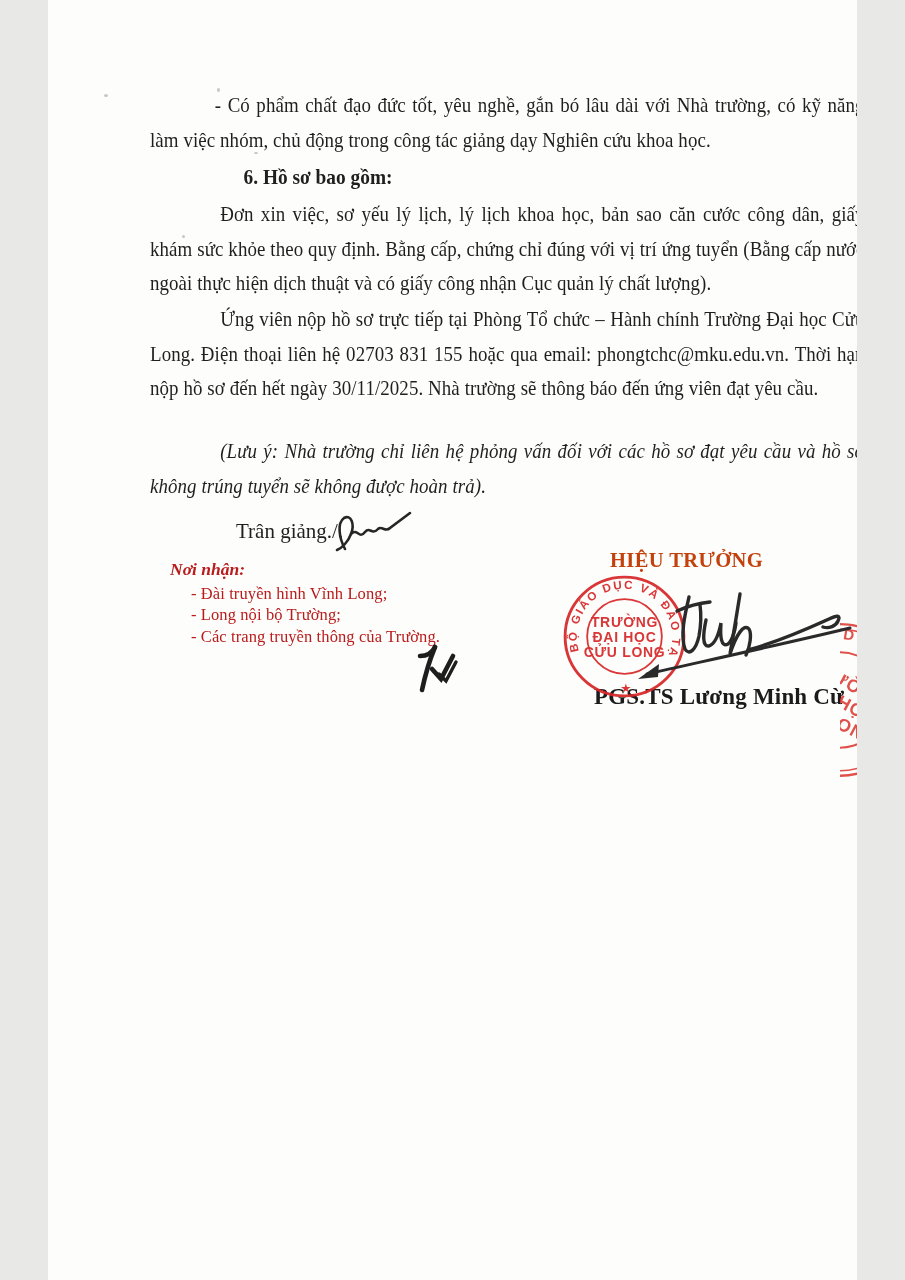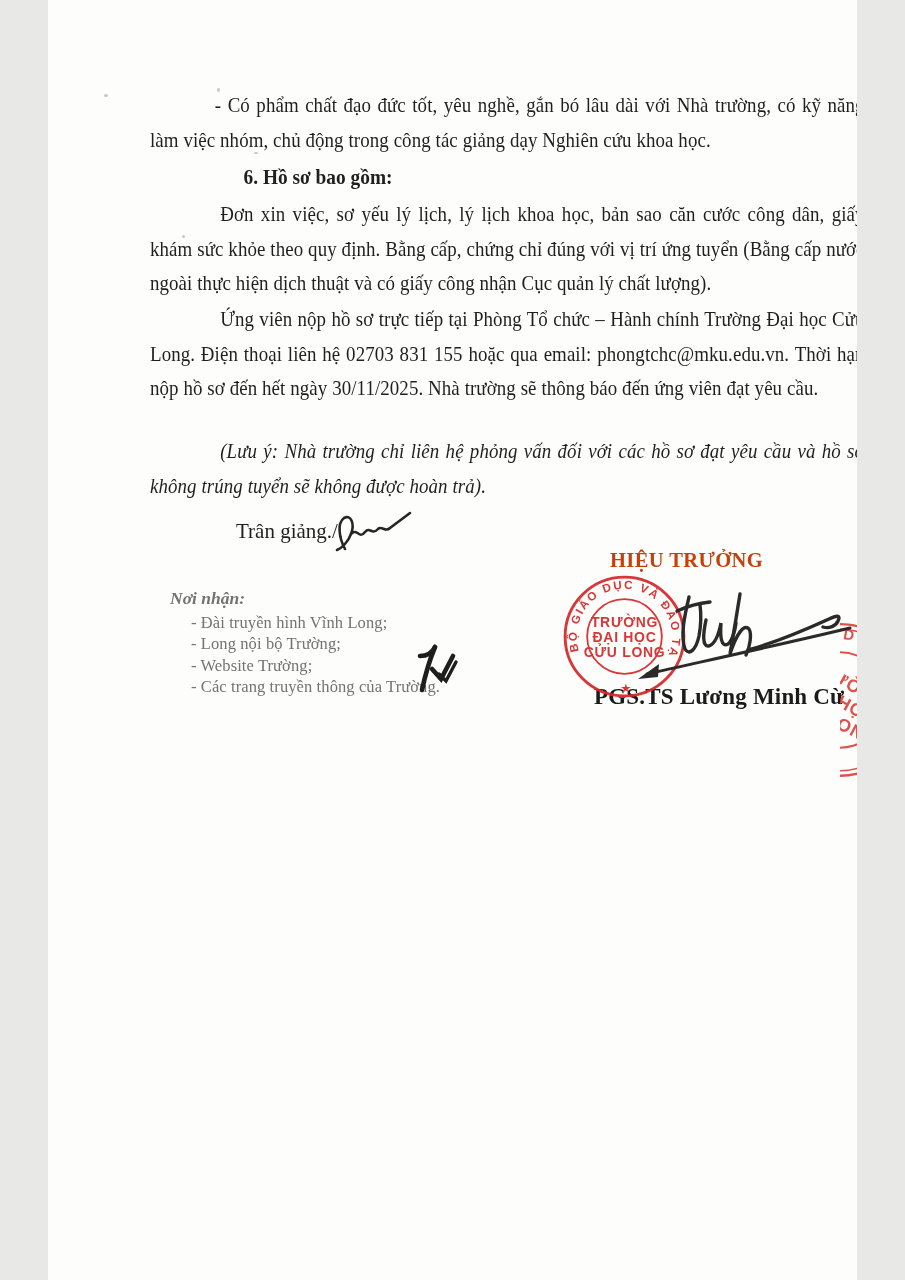--- a/index.html
+++ b/index.html
@@ -23,21 +23,21 @@
     transform:scaleX(0.9);transform-origin:0 0;
     font-size:21.5px;font-weight:bold;line-height:30px;
   }
   .sec-heading span{margin-left:104px;}
   .italic{font-style:italic;}
   .closing{
     position:absolute;left:188px;top:516px;
     font-size:21px;line-height:30px;
   }
   
-  .recipients{position:absolute;left:122px;top:588px;width:330px;color:#737373;}
+  .recipients{position:absolute;left:122px;top:559px;width:330px;color:#b91c1c;}
   .recipients .label{font-size:17.5px;font-weight:bold;font-style:italic;margin-bottom:3px;}
   .recipients .item{font-size:16.5px;line-height:21.4px;margin-left:21px;letter-spacing:.1px;}
   
   .sig-title{
     position:absolute;left:562px;top:549px;width:260px;
     font-size:20.5px;font-weight:bold;letter-spacing:.4px;color:#c2410c;
   }
   .sig-name{
     position:absolute;left:546px;top:684px;width:300px;
     font-size:23px;font-weight:bold;color:#1b1b1b;letter-spacing:.2px;
@@ -85,21 +85,20 @@
   <div class="flow italic" style="top:434px;line-height:35px">
     <p class="indent">(Lưu ý: Nhà trường chỉ liên hệ phỏng vấn đối với các hồ sơ đạt yêu cầu và hồ sơ không trúng tuyển sẽ không được hoàn trả).</p>
   </div>
 
   <div class="closing">Trân giảng./.</div>
 
   <div class="recipients">
     <div class="label">Nơi nhận:</div>
     <div class="item">- Đài truyền hình Vĩnh Long;</div>
     <div class="item">- Long nội bộ Trường;</div>
-    <div class="item">- Website Trường;</div>
     <div class="item">- Các trang truyền thông của Trường.</div>
   </div>
 
   <div class="sig-title">HIỆU TRƯỞNG</div>
   <div class="sig-name">PGS.TS Lương Minh Cừ</div>
 
   <svg class="stamp stamp-1" viewBox="-75 -75 150 150">
     <g fill="none" stroke="#d7282a">
       <circle r="66" stroke-width="3.2"></circle>
       <circle r="41.5" stroke-width="2"></circle>

